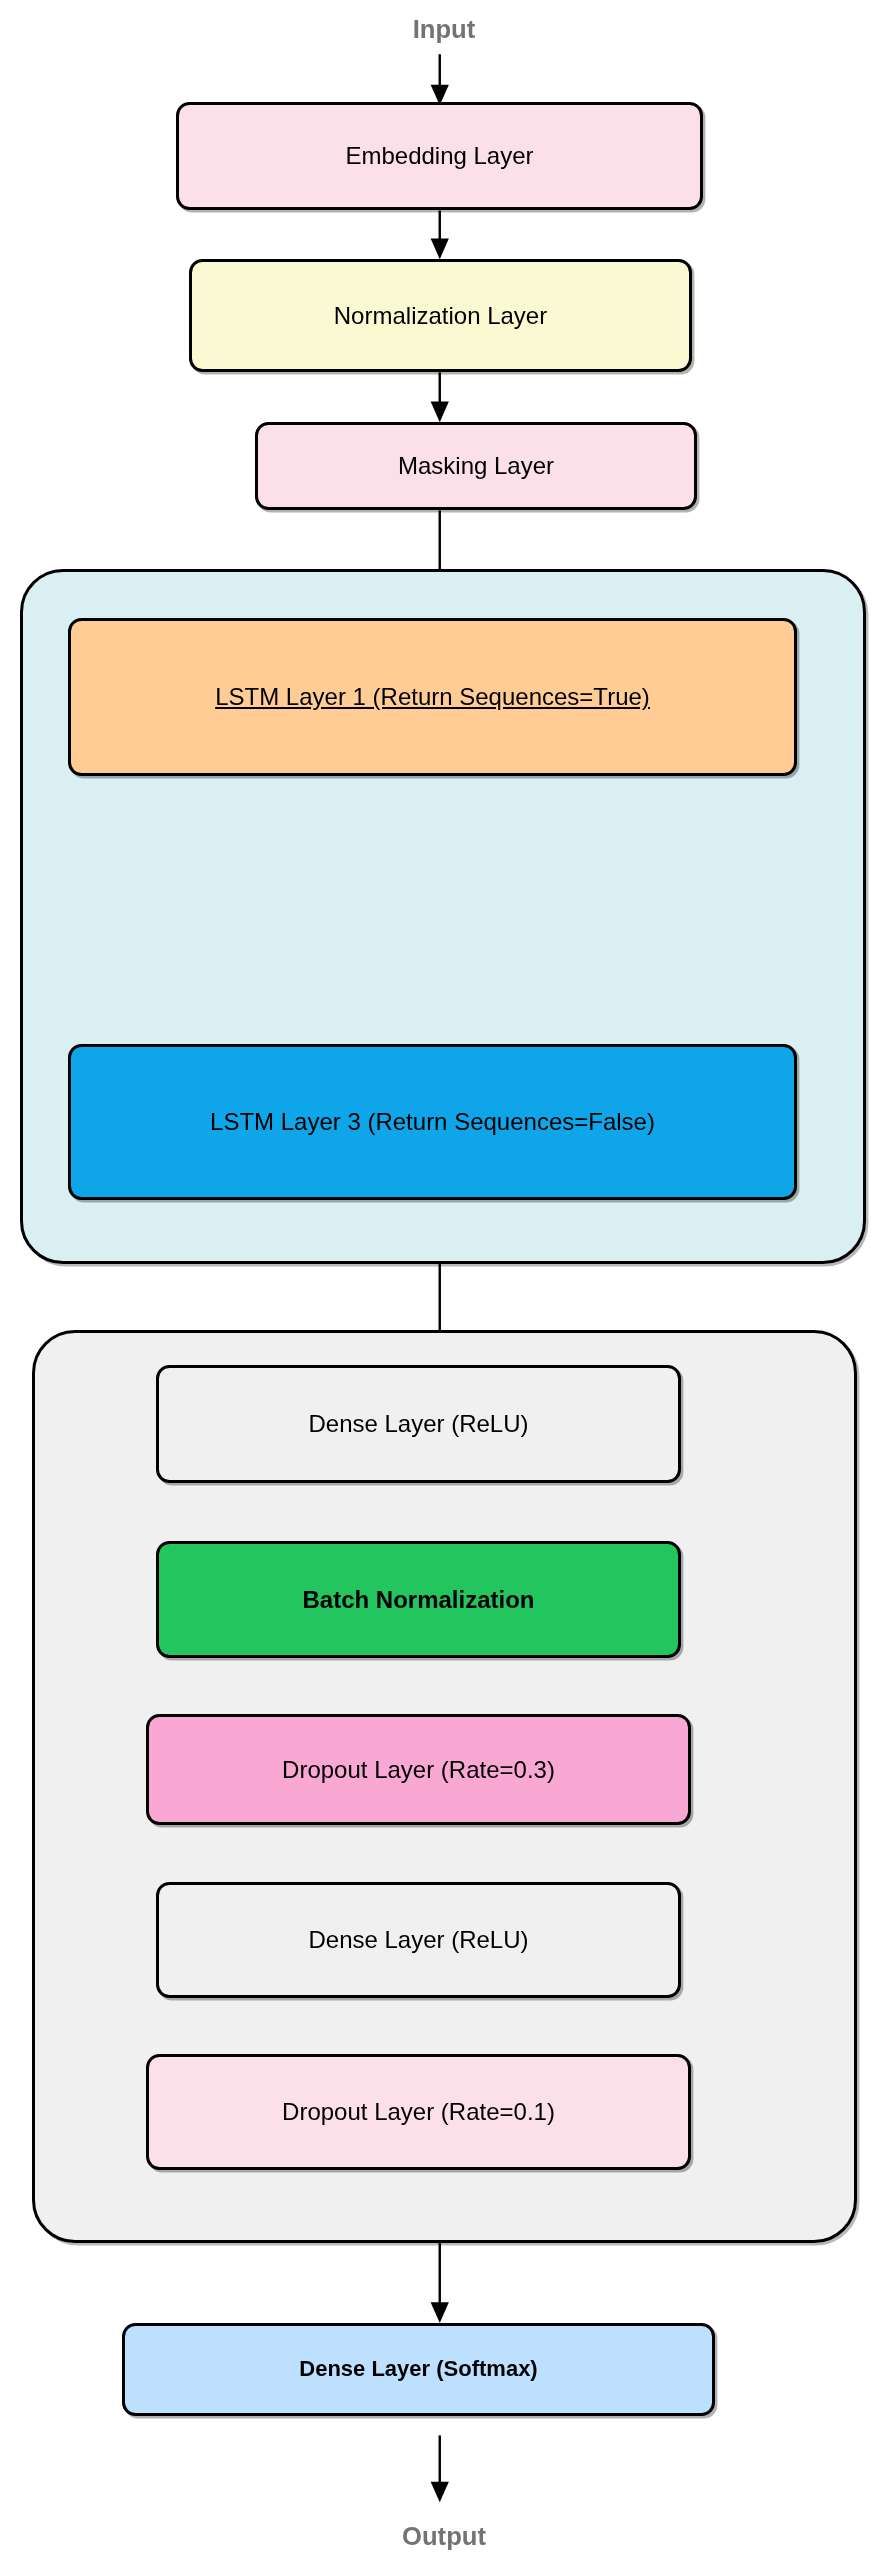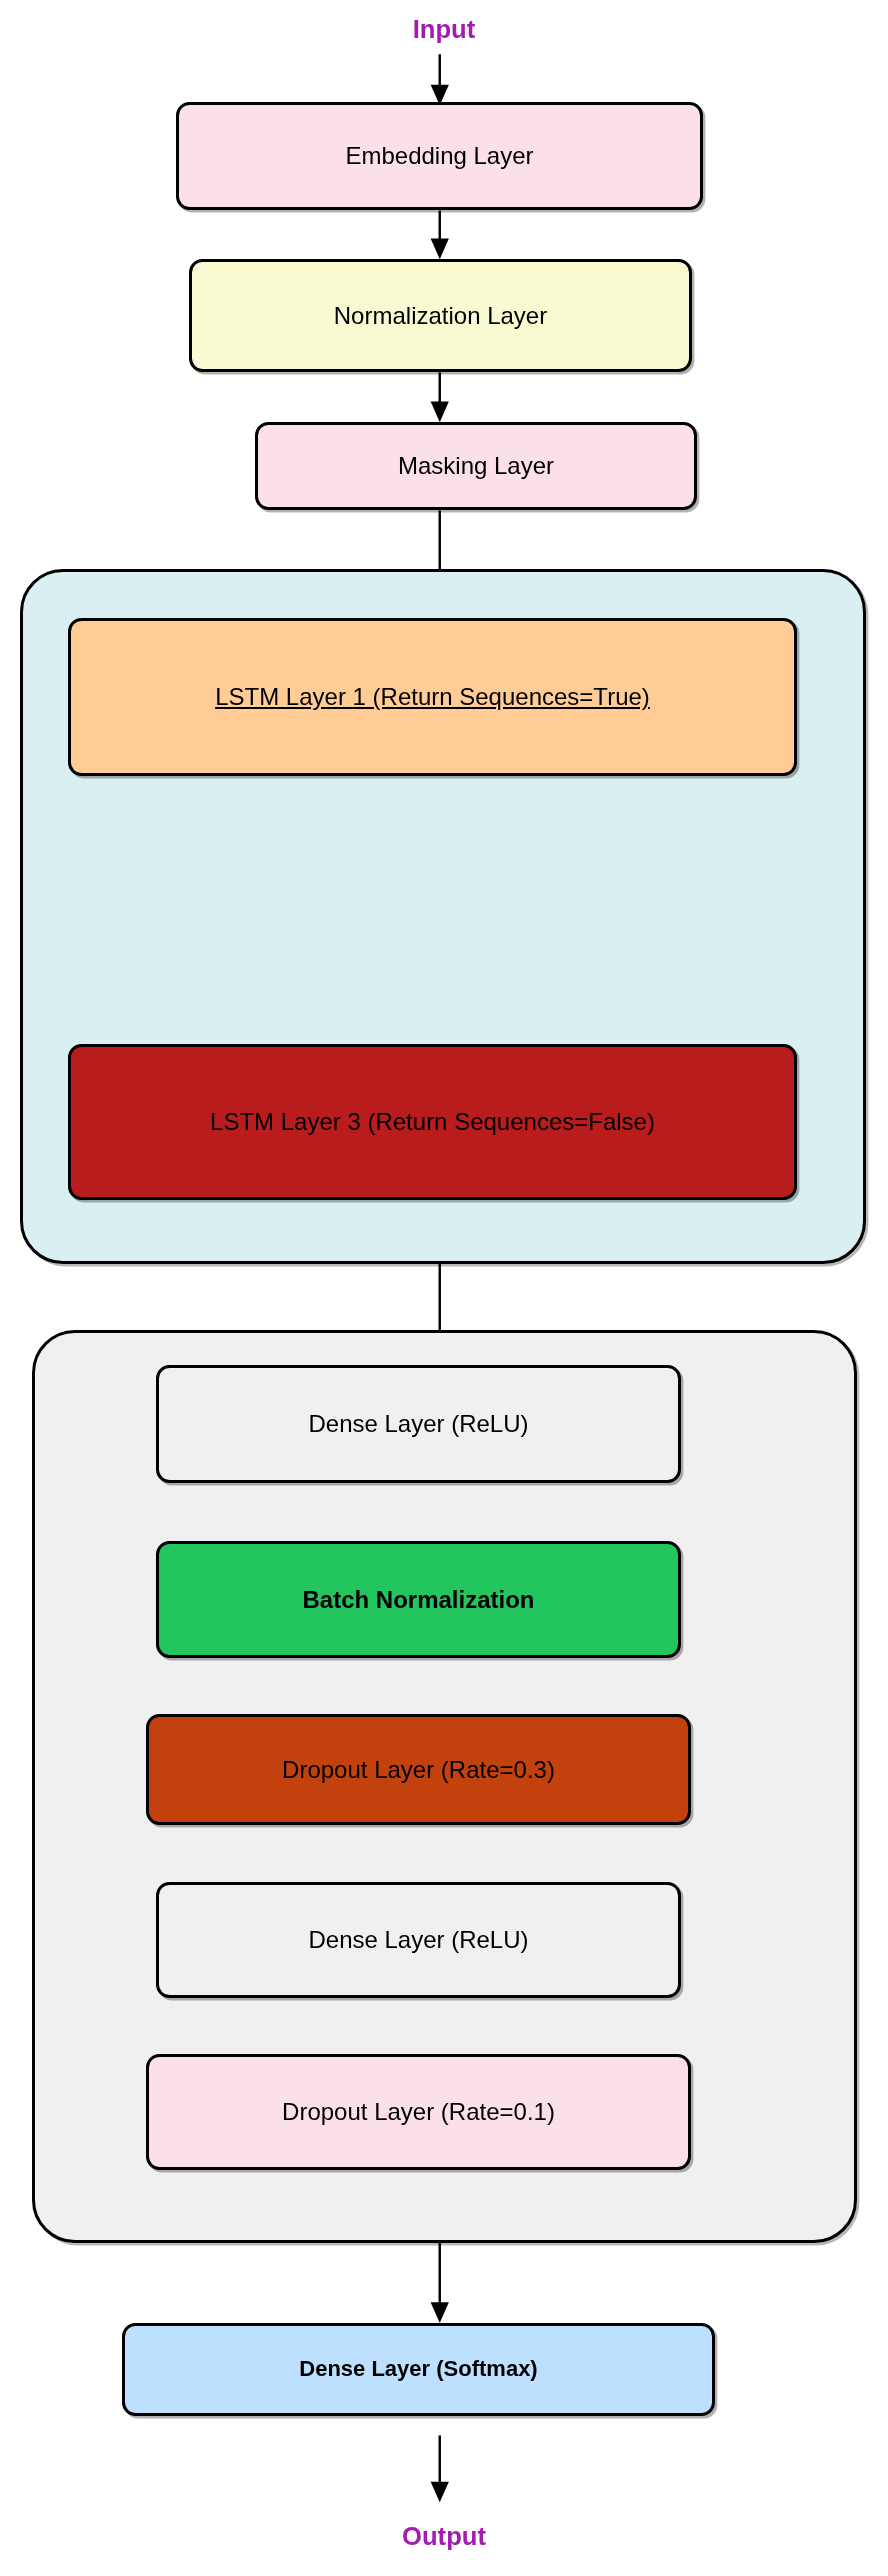--- a/index.html
+++ b/index.html
@@ -20,21 +20,21 @@
     background: #ffffff;
     overflow: hidden;
   }
 
   
   .endpoint-label {
     position: absolute;
     left: 0;
     width: 888px;
     text-align: center;
-    color: #a21caf;
+    color: #737373;
     font-size: 25.6px;
     font-weight: 700;
     line-height: 1;
     white-space: nowrap;
   }
 
   
   .node {
     position: absolute;
     box-sizing: border-box;
@@ -127,29 +127,29 @@
 
   <div class="node" style="left:189px; top:259px; width:503px; height:113px; background:#FAFAD2;">Normalization Layer</div>
 
   <div class="node" style="left:207px; top:422px; width:442px; height:88px; background:#FCE0E9;margin-left:48px;">Masking Layer</div>
 
   <div class="group" style="left:19.5px; top:569px; width:846px; height:695px; background:#D9EFF1;"></div>
 
   <div class="node two-line" style="left:68px; top:618px; width:729px; height:158px; background:#FFCC96;text-decoration:underline;">LSTM Layer 1 (Return Sequences=True)</div>
 
 
-  <div class="node two-line" style="left:68px; top:1044px; width:729px; height:156px; background:#b91c1c;">LSTM Layer 3 (Return Sequences=False)</div>
+  <div class="node two-line" style="left:68px; top:1044px; width:729px; height:156px; background:#0ea5e9;">LSTM Layer 3 (Return Sequences=False)</div>
 
   <div class="group" style="left:32px; top:1330px; width:825px; height:913px; background:#F0F0F0;"></div>
 
   <div class="node" style="left:156px; top:1365px; width:525px; height:118px; background:#F0F0F0;">Dense Layer (ReLU)</div>
 
   <div class="node" style="left:156px; top:1541px; width:525px; height:117px; background:#22c55e;font-weight:bold;">Batch Normalization</div>
 
-  <div class="node" style="left:146px; top:1714px; width:545px; height:111px; background:#c2410c;">Dropout Layer (Rate=0.3)</div>
+  <div class="node" style="left:146px; top:1714px; width:545px; height:111px; background:#f9a8d4;">Dropout Layer (Rate=0.3)</div>
 
   <div class="node" style="left:156px; top:1882px; width:525px; height:116px; background:#F0F0F0;">Dense Layer (ReLU)</div>
 
   <div class="node" style="left:146px; top:2054px; width:545px; height:116px; background:#FCE0E9;">Dropout Layer (Rate=0.1)</div>
 
   <div class="node bold" style="left:122px; top:2323px; width:593px; height:93px; background:#BCE0FD;">Dense Layer (Softmax)</div>
 
   <div class="endpoint-label" style="top:2524px;">Output</div>
 
 </div>

